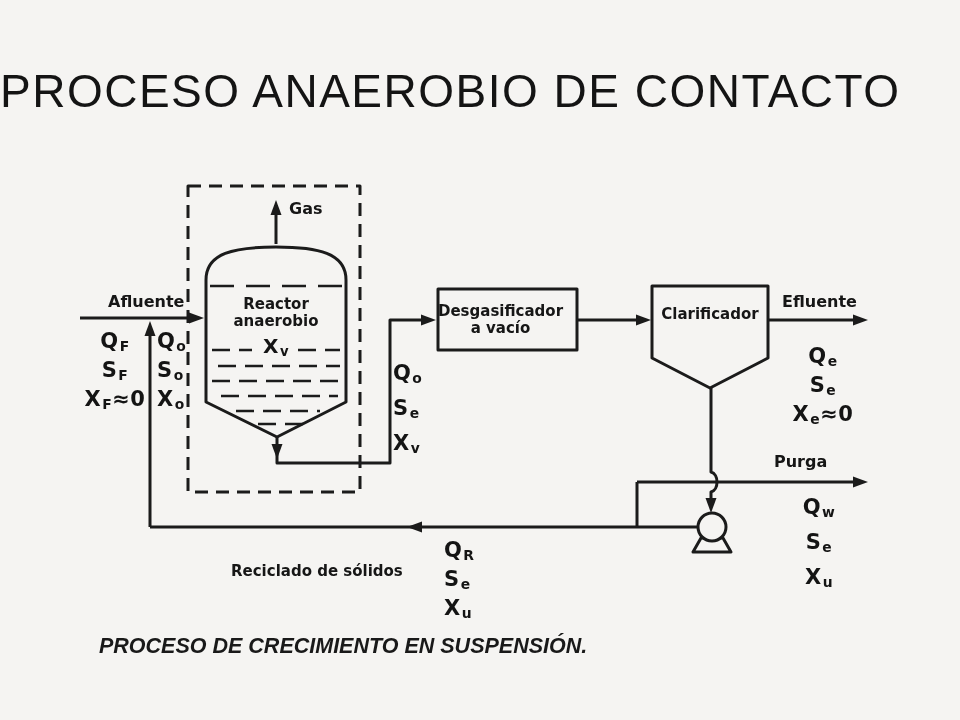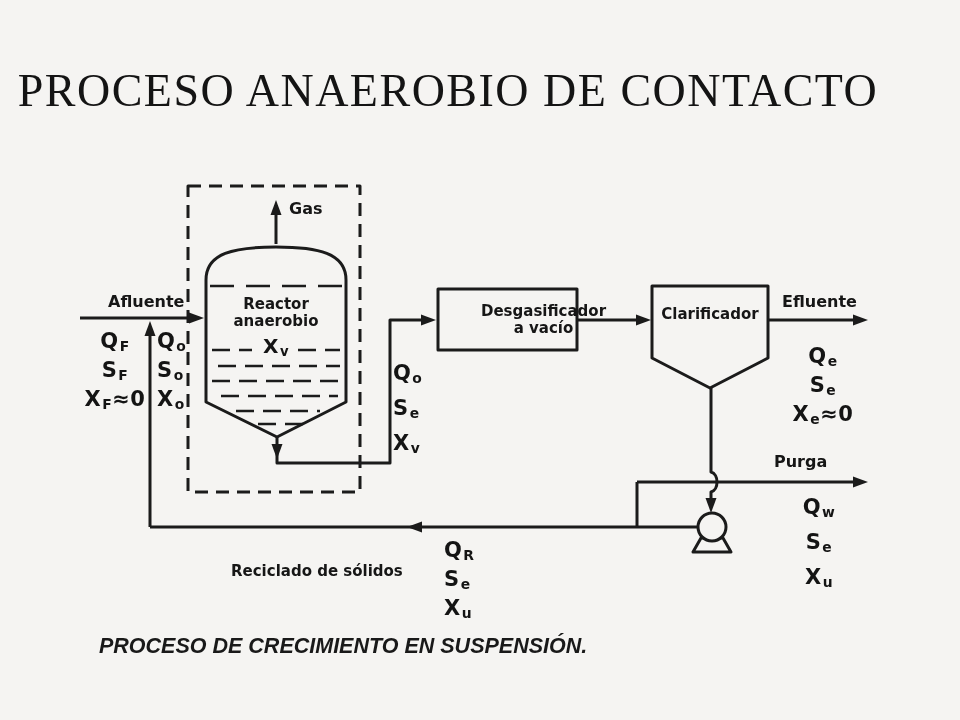--- a/index.html
+++ b/index.html
@@ -3,37 +3,37 @@
 <meta charset="utf-8">
 <style>
   html,body{margin:0;padding:0;}
   .page{
     position:relative;width:960px;height:720px;overflow:hidden;
     background:#f5f4f2;
     font-family:"DejaVu Sans",sans-serif;color:#1b1b1b;
   }
   .slide-title{
     position:absolute;left:0;top:64px;width:896px;text-align:center;
-    font-family:Liberation Serif, serif;font-weight:400;
+    font-family:Liberation Sans, sans-serif;font-weight:400;
     font-size:46px;letter-spacing:1.5px;color:#141414;white-space:nowrap;
   }
   .caption{
     position:absolute;left:99px;top:634px;
     font-family:"Liberation Sans",sans-serif;
     font-weight:bold;font-style:italic;font-size:21.5px;color:#191919;
     white-space:nowrap;
   }
   svg.diagram{position:absolute;left:0;top:0;}
   .lbl{
     position:absolute;font-weight:bold;color:#161616;white-space:nowrap;
   }
   .fs16{font-size:16px;}
   .fs15{font-size:15px;}
   .node-label{text-align:center;line-height:17px;}
-  .deg-box{display:flex;align-items:center;justify-content:center;padding-left:36px;}
+  .deg-box{display:flex;align-items:center;justify-content:flex-start;}
   .vcol{
     position:absolute;font-weight:bold;font-size:21px;color:#141414;
     letter-spacing:.5px;
   }
   .vcol .var{display:block;}
   .center{text-align:center;}
   .lh28{line-height:24px;}
   .lh30{line-height:30px;}
   sub{font-size:0.66em;vertical-align:-0.22em;margin-left:1px;}
   .xv-big{font-size:20px;}

